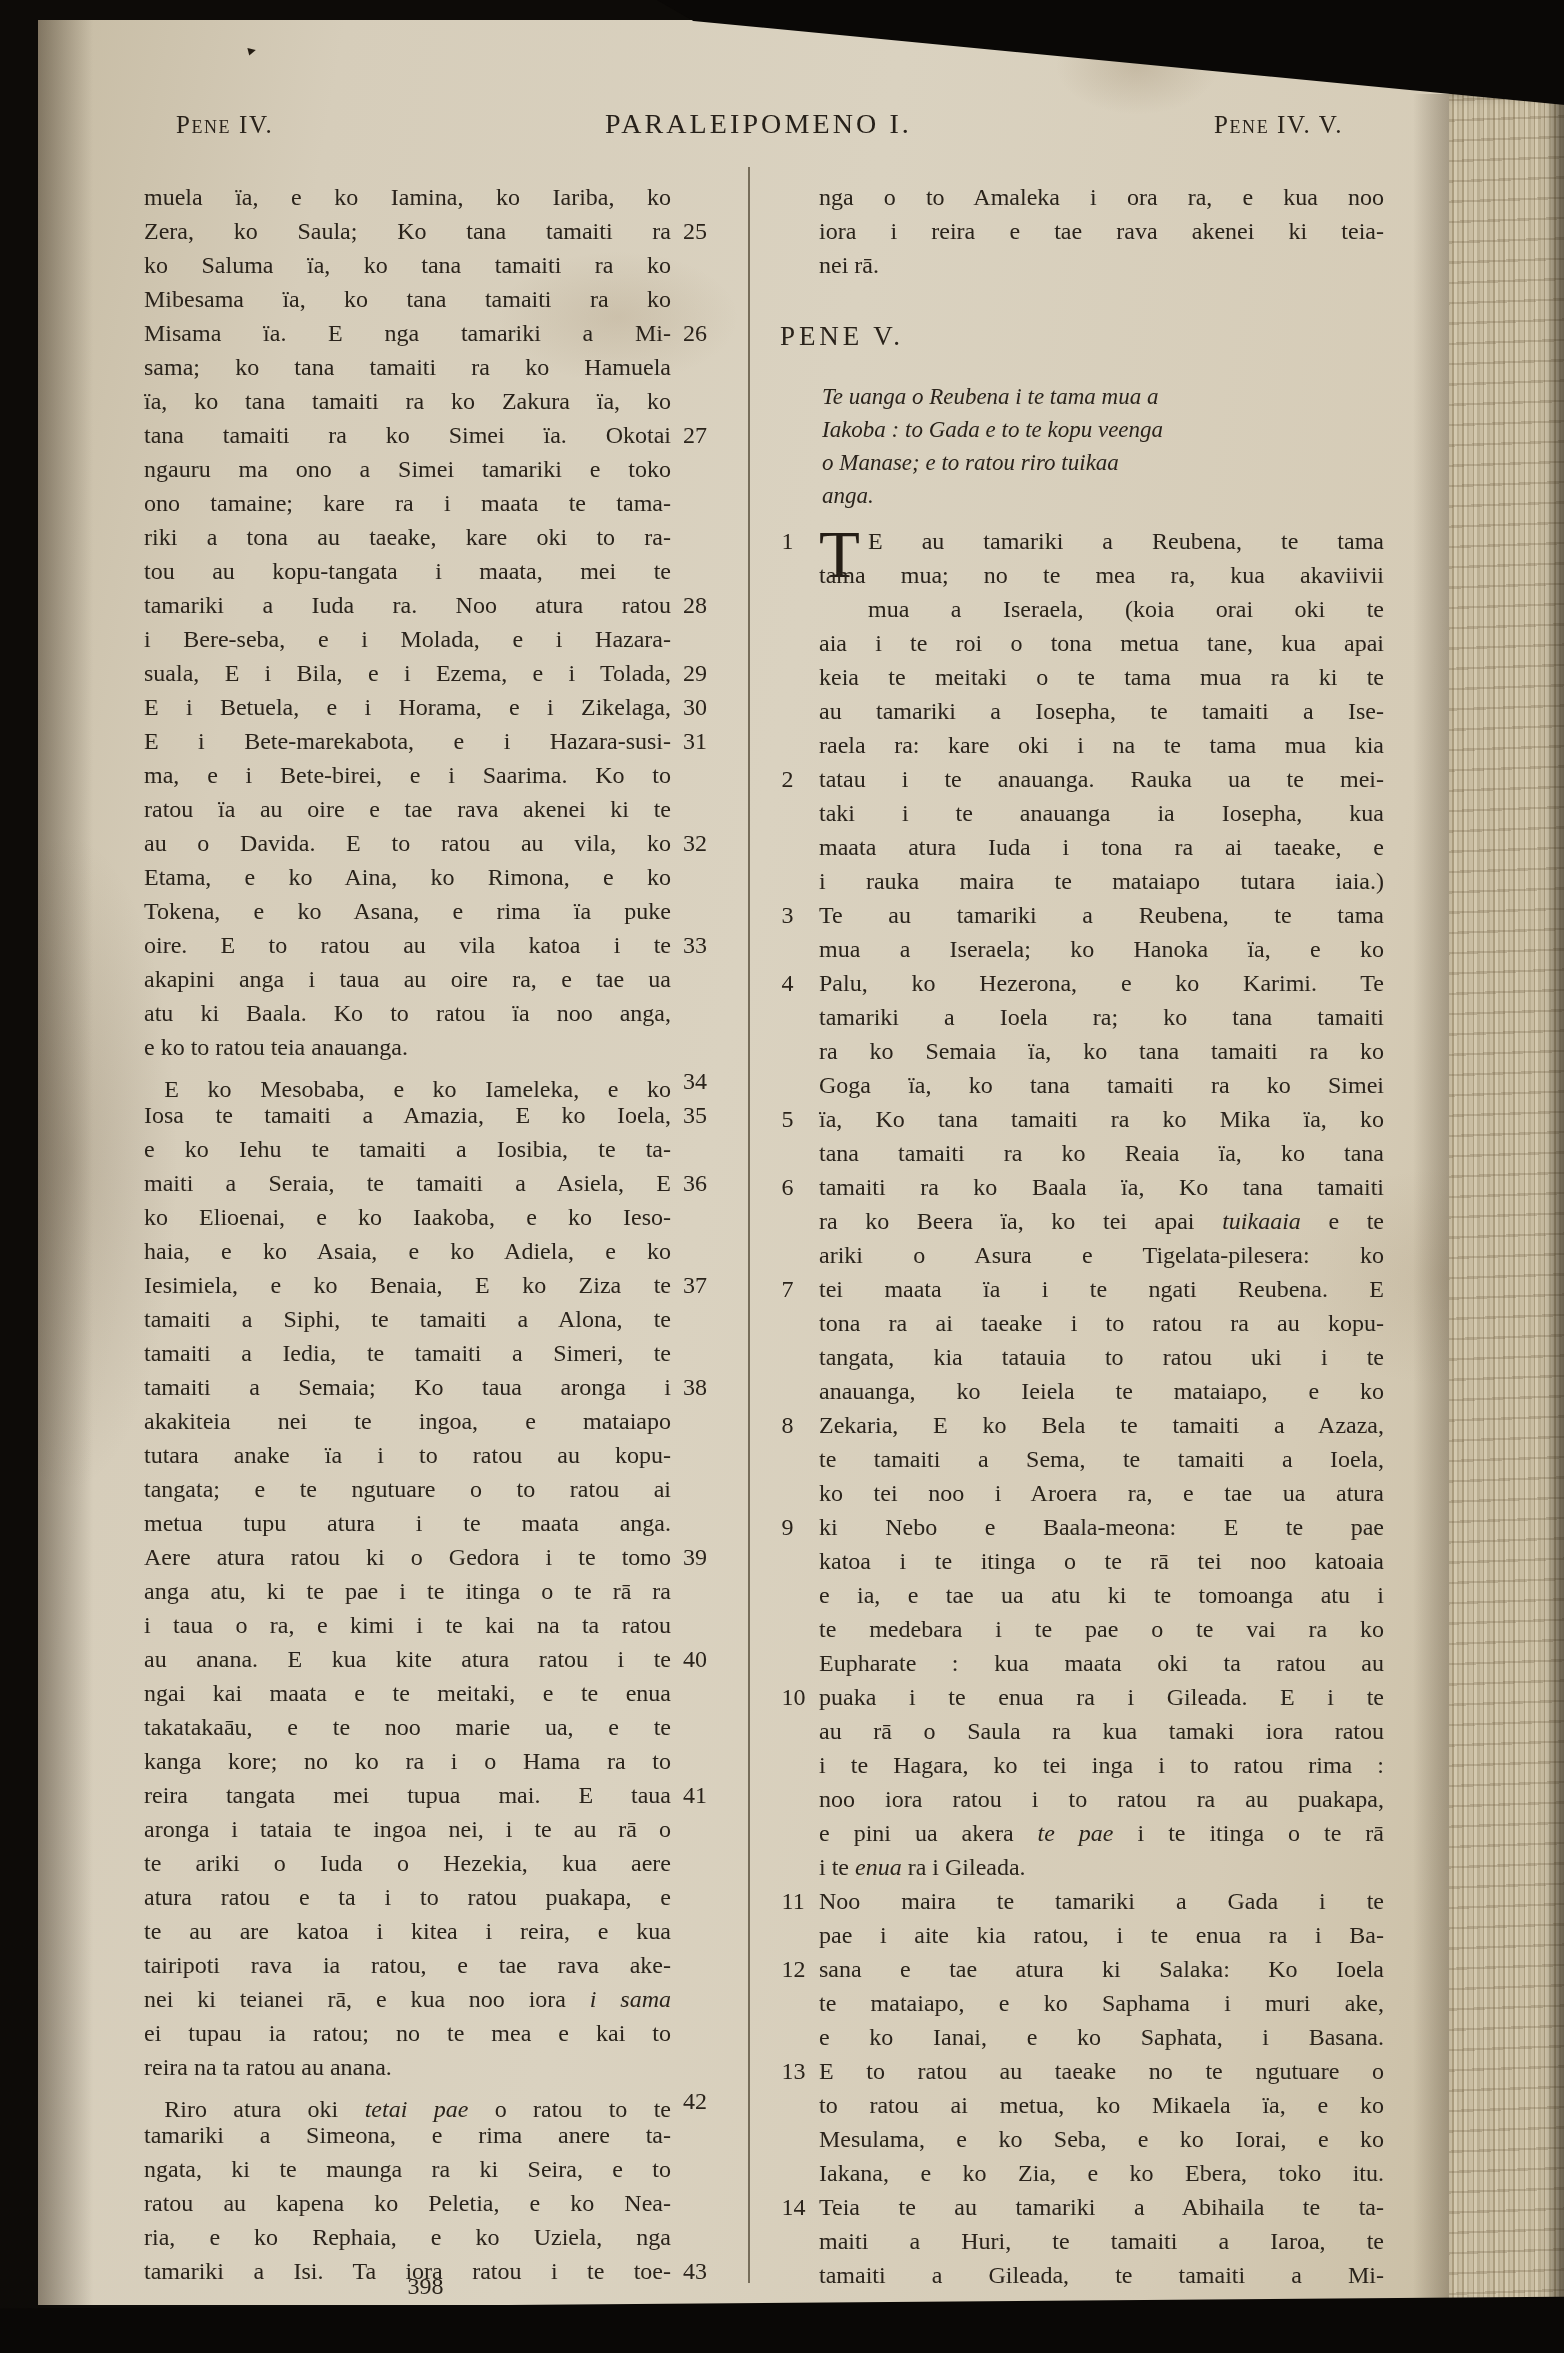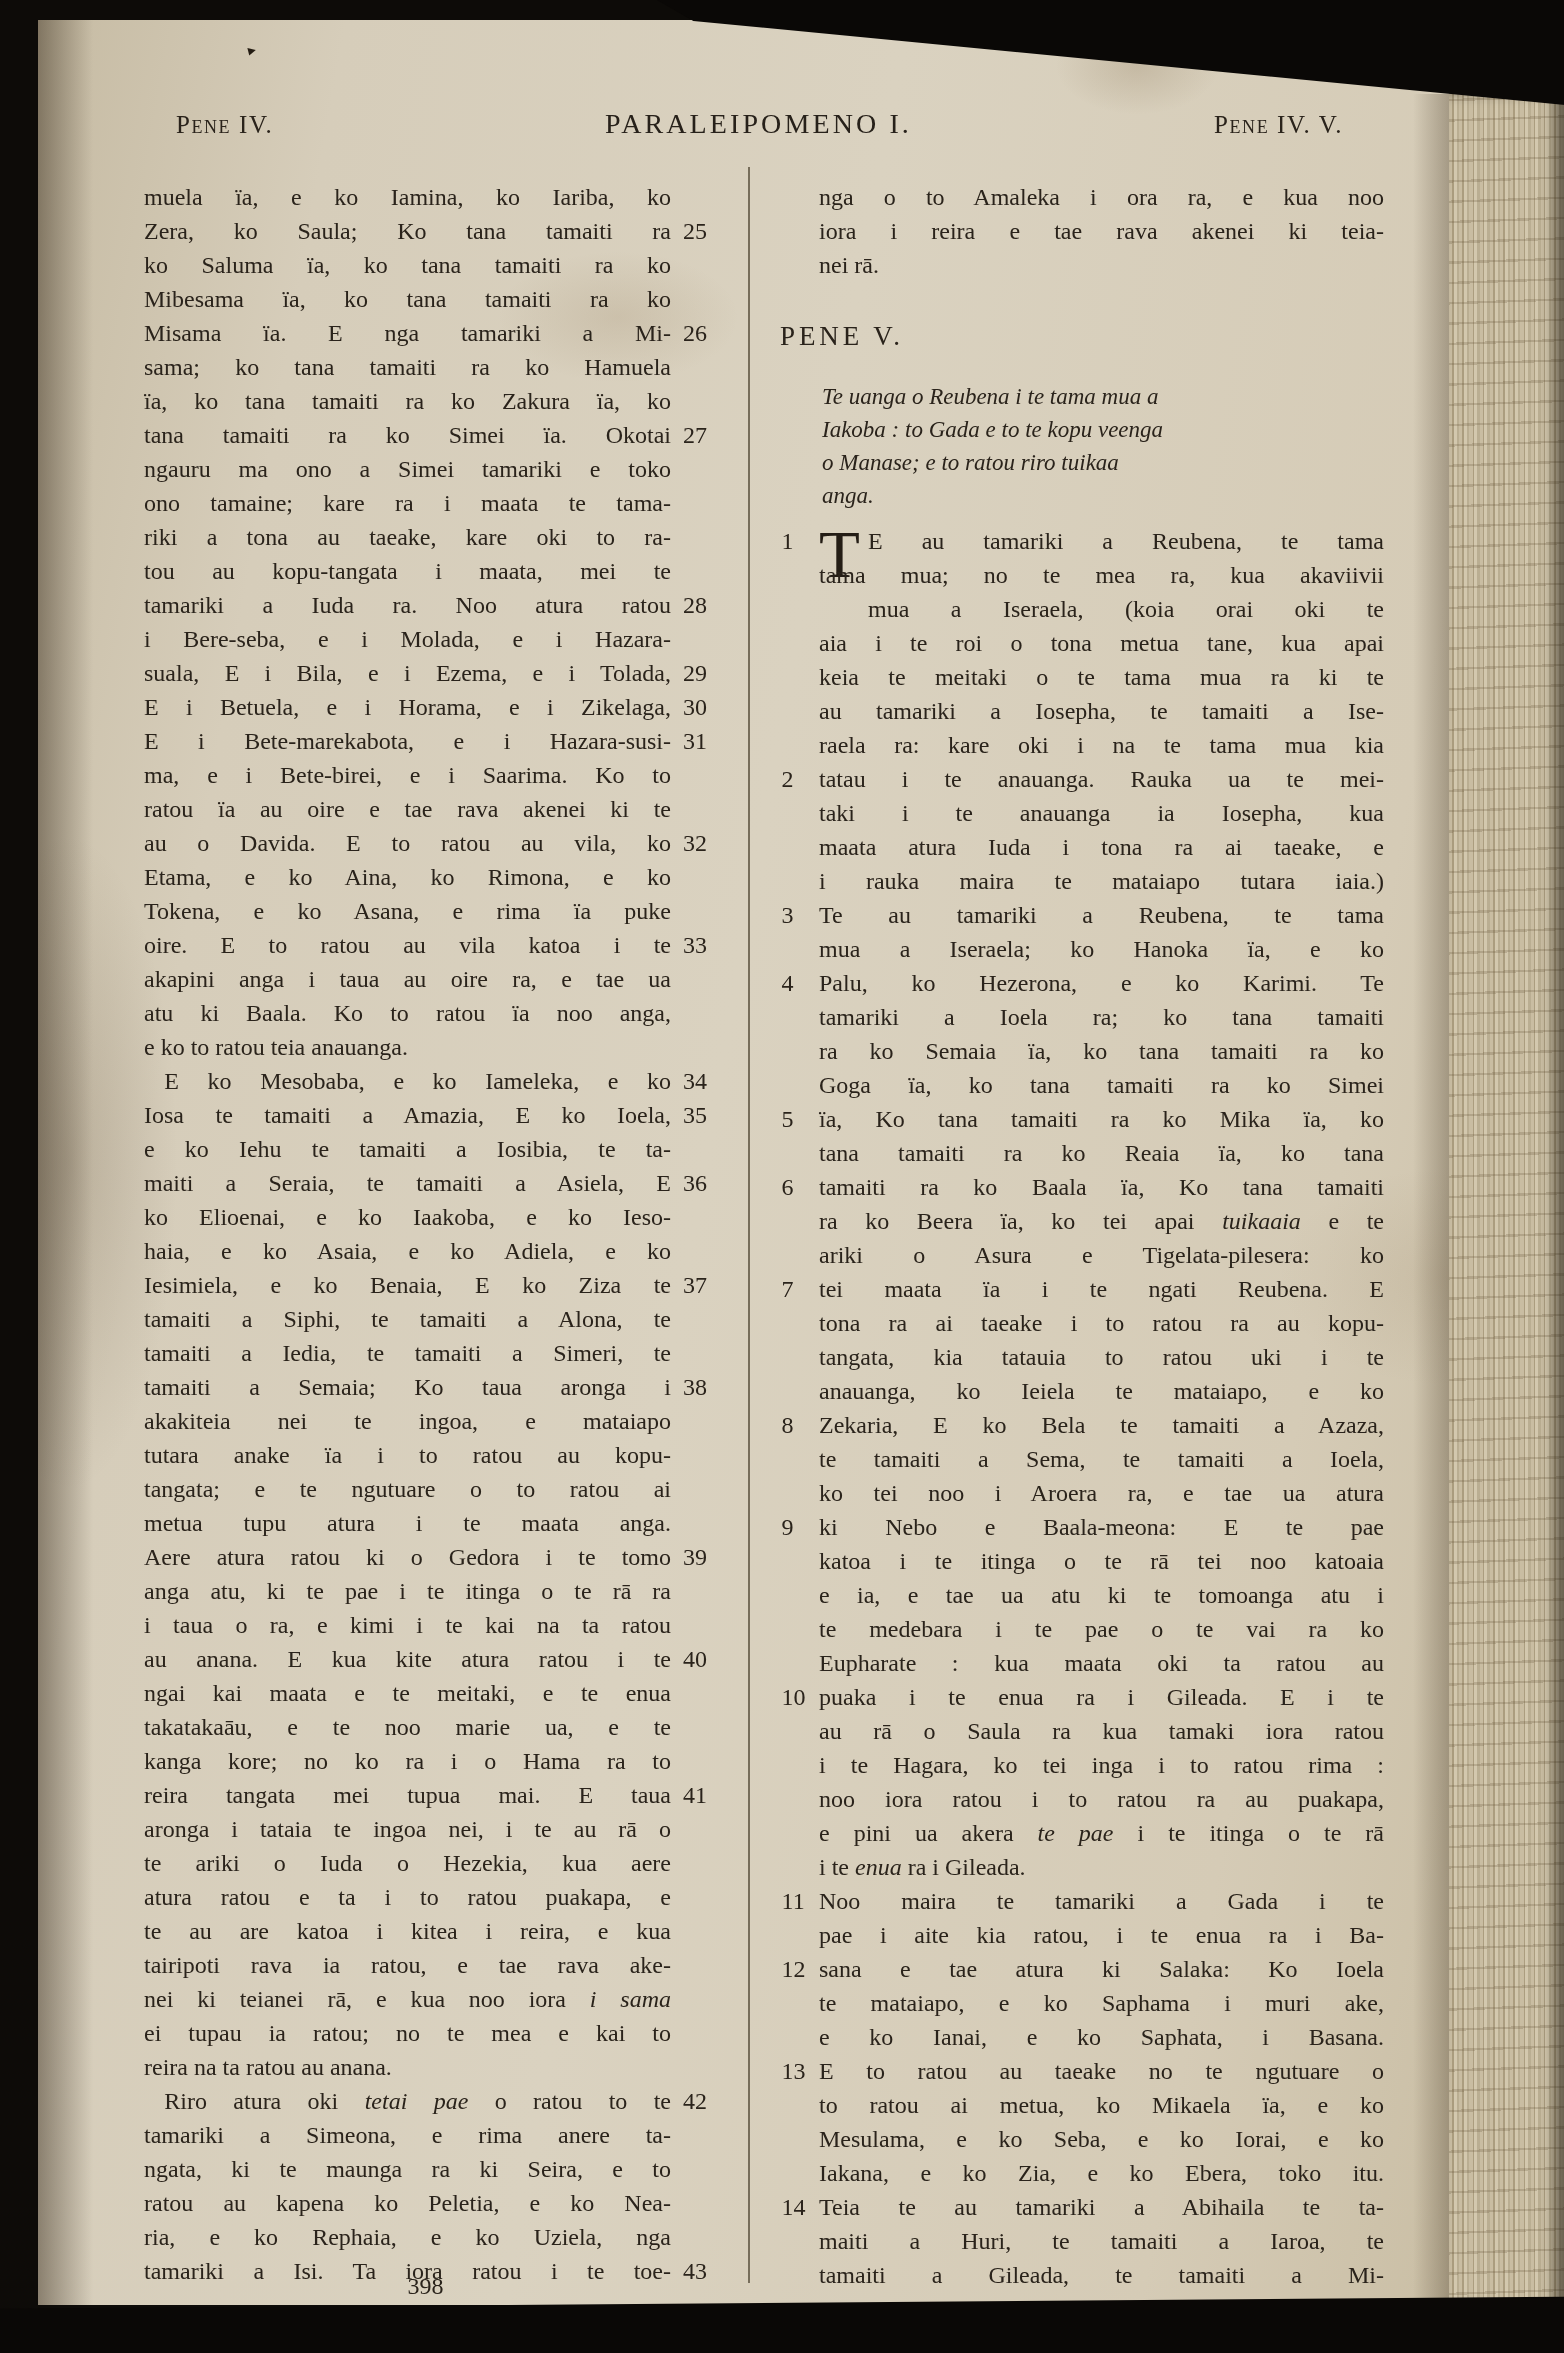--- a/index.html
+++ b/index.html
@@ -64,21 +64,21 @@
   .col { position:absolute; top:160px; font-size:24px; }
   .col-left  { left:106px; width:563px; }
   .col-right { left:730px; width:604px;margin-left:12px; }
 
   .line { display:flex; height:34px; line-height:34px; position:relative; white-space:nowrap; }
   .vnum { flex:none; width:36px; }
   .col-left  .vnum { text-align:right; }
   .col-right .vnum { width:39px; text-align:left; padding-left:1.6px; }
   .ltext { flex:1 1 auto; display:block; text-align:justify; text-align-last:justify; position:relative; min-width:0; }
   .line.e .ltext { text-align-last:left; }
-  .line.indent .ltext { text-indent:20.3px; }
+  .line.indent .ltext { text-indent:20.3px;margin-top:8px; }
   .ltext.pad { padding-left:49px; }
   .dropcap { position:absolute; left:0; top:-3.9px; font-size:67px; line-height:67px; color:#241d15; }
 
   .line.head { display:block; height:55px; line-height:55px; text-align:left;
                font-size:27px; letter-spacing:3.9px; white-space:normal;font-family:Liberation Serif, serif; }
   .line.sum  { display:block; height:33px; line-height:33px; font-style:italic;
                padding-left:42px; padding-right:3.1px; font-size:23px; white-space:normal; }
   .line.sp   { display:block; }
 
   .pagenum { position:absolute; left:106px; top:2253px; width:563px; text-align:center; font-size:24px; }

